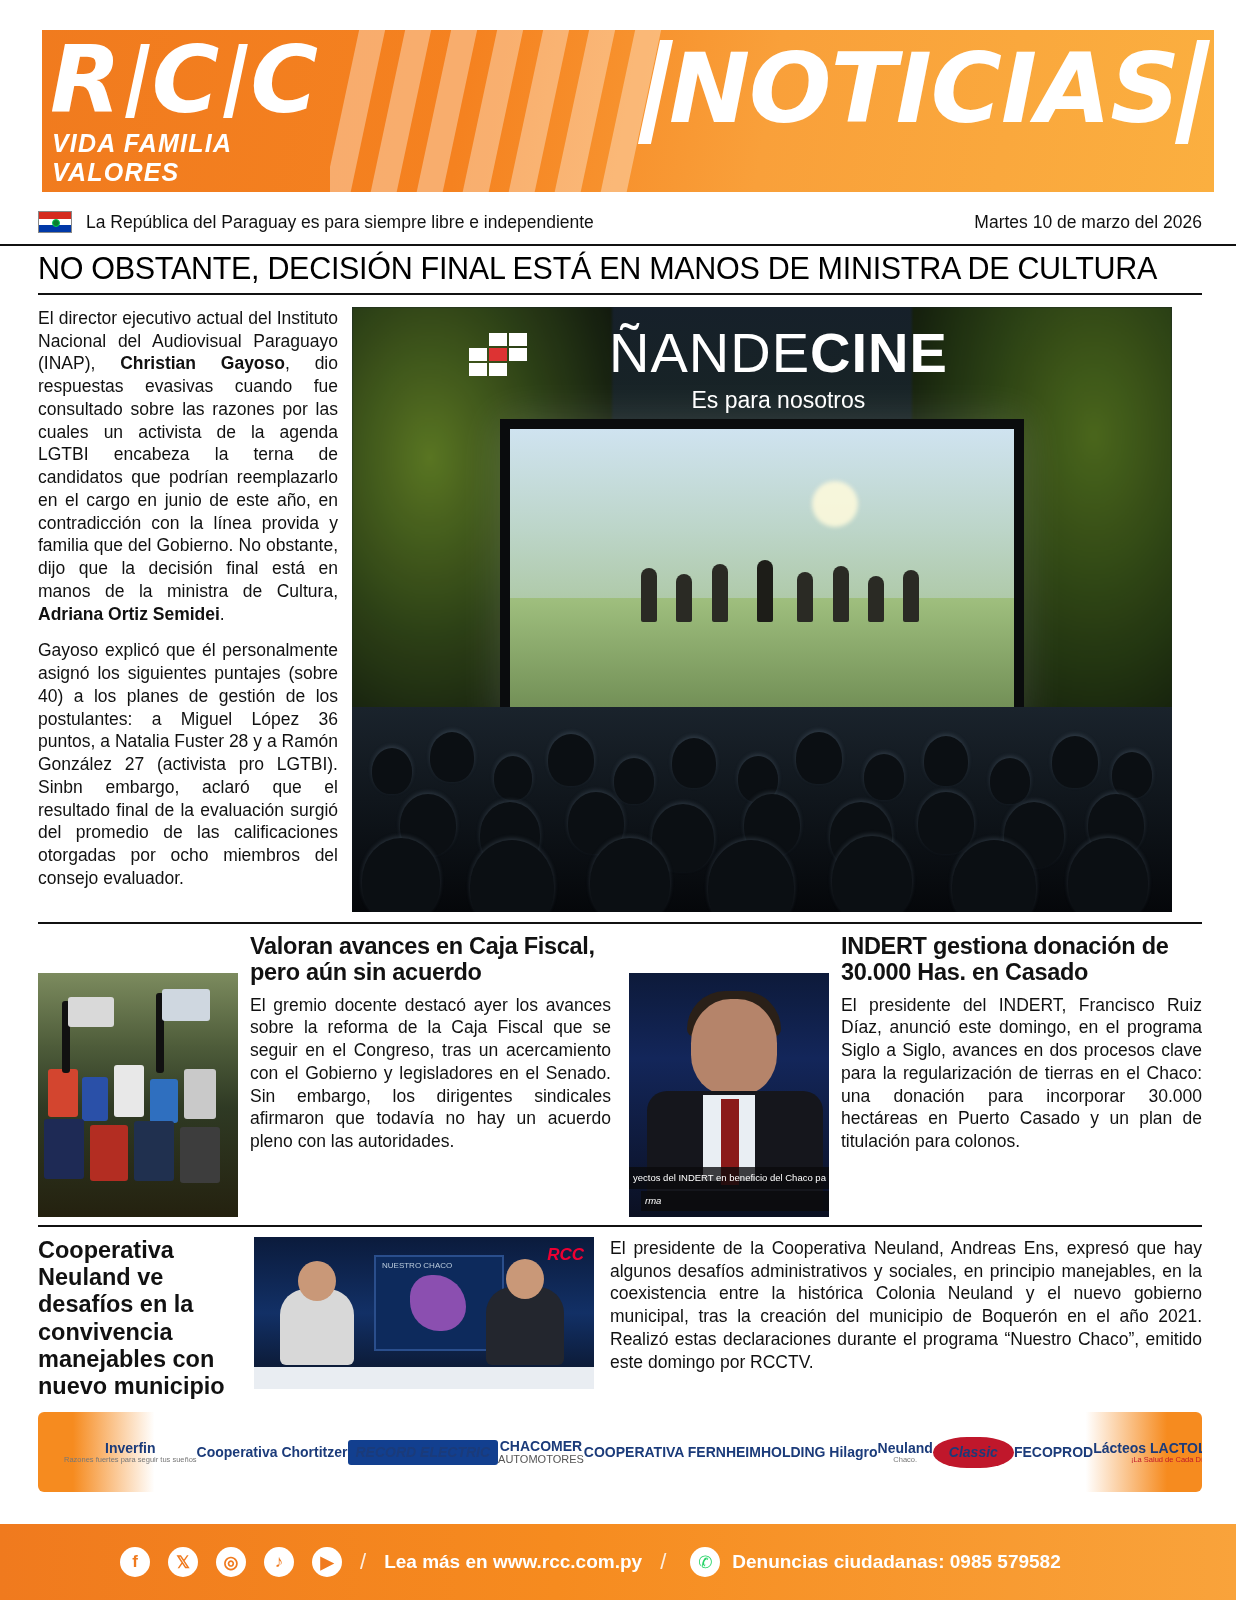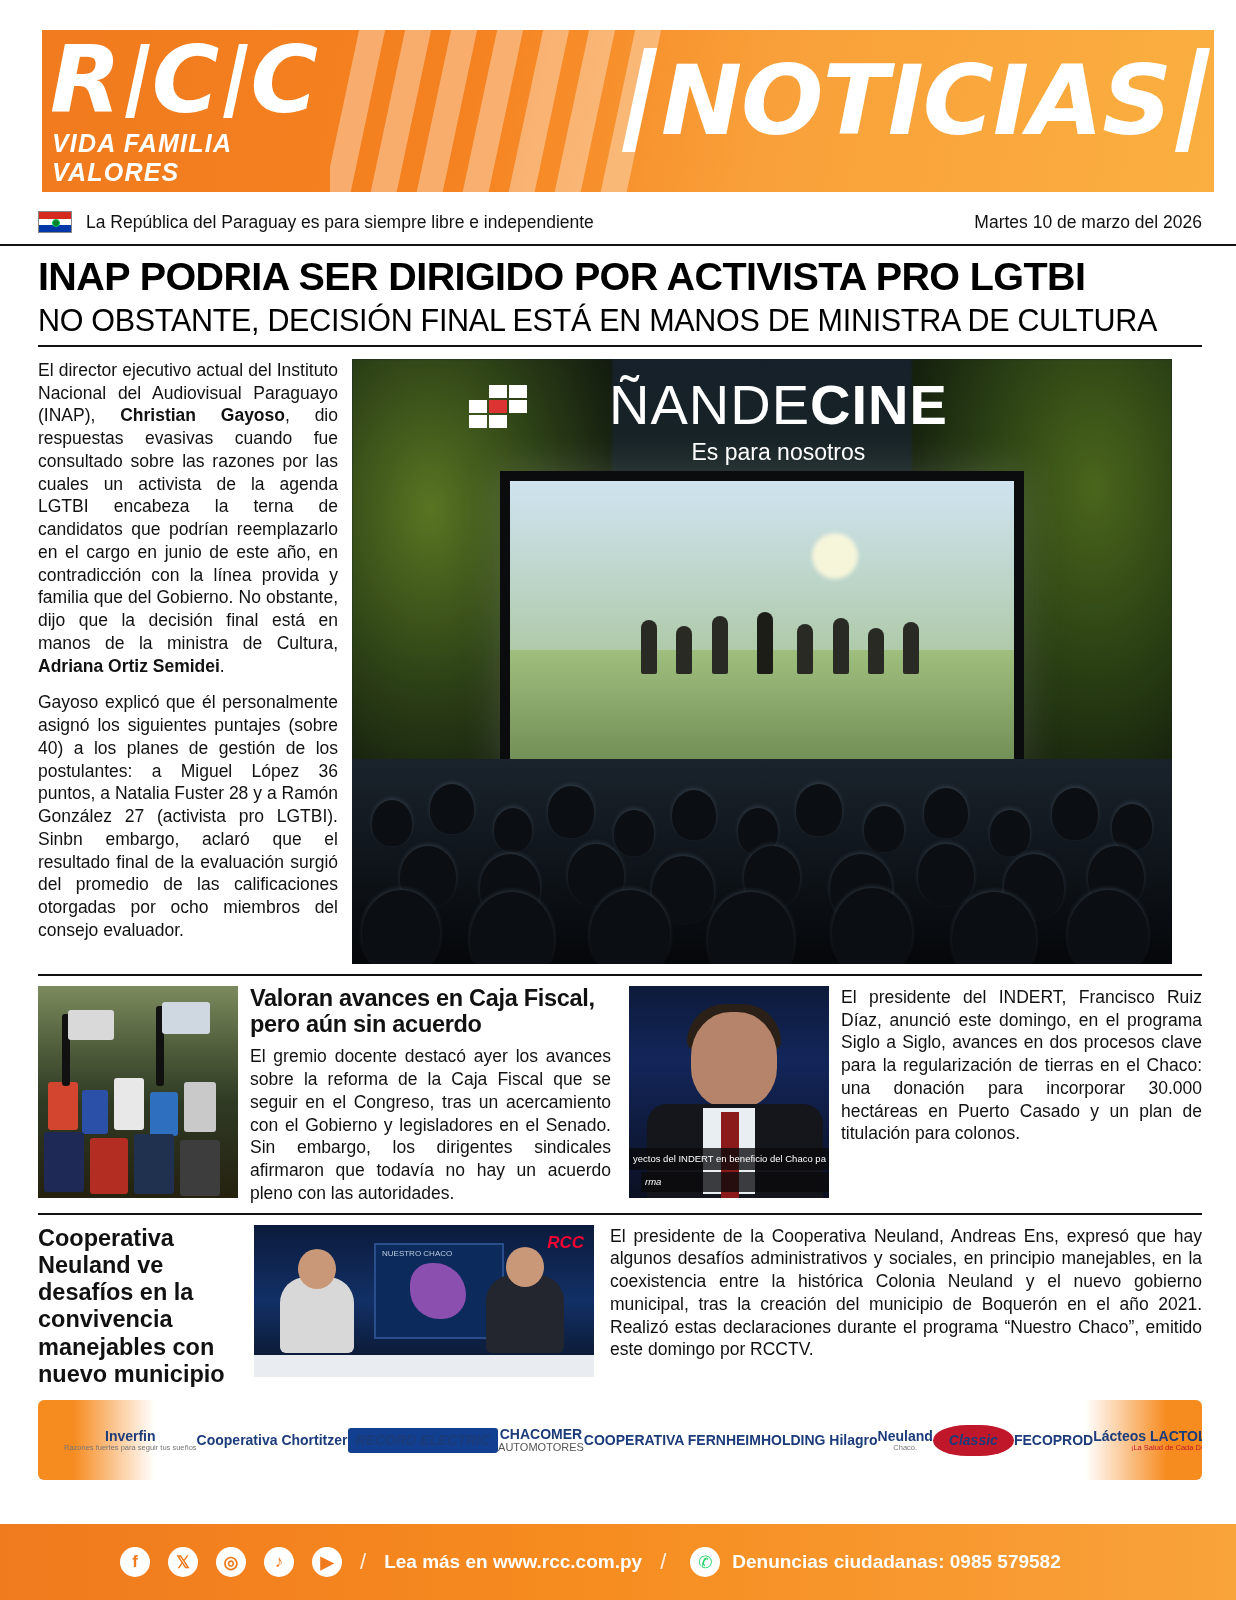--- a/index.html
+++ b/index.html
@@ -50,21 +50,21 @@
     display:inline-block; width:9px; height:74px; background:#fff;
     transform:skewX(-12deg); margin:0 10px;
   }
   .rcc-tag {
     font-family:"Liberation Sans", sans-serif;
     font-weight:bold; font-style:italic; font-size:25px; color:#ffffff;
     letter-spacing:1.2px; margin-left:10px; margin-top:2px;
   }
   .noticias-wrap {
     position:absolute; right:30px; top:40px; height:120px;
-    display:flex; align-items:center;gap:8px;
+    display:flex; 
   }
   .noticias-slash {
     display:inline-block; width:13px; height:104px; background:#fff;
     transform:skewX(-12deg); margin:0 7px;
   }
   .noticias-text {
     font-family:"DejaVu Sans", sans-serif;
     font-weight:bold; font-style:italic;
     font-size:97px; line-height:1; color:#ffffff; letter-spacing:-1px;
   }
@@ -150,21 +150,21 @@
   .cine-logo .l1 { font-size:56px; font-weight:bold; letter-spacing:1px; line-height:1; }
   .cine-logo .l1 .thin { font-weight:normal; }
   .cine-logo .l2 { font-size:23px; margin-top:6px; font-weight:normal; }
   .cine-flag { position:absolute; left:115px; top:26px; width:62px; height:44px; }
   .cine-flag i { position:absolute; width:18px; height:13px; background:#fff; }
   .rule-mid { height:2px; background:#111; margin:10px 34px 0 38px; }
 
   
   .two-col { display:flex; margin:10px 34px 0 38px; gap:18px; }
   .story { display:flex; width:576px; gap:12px; }
-  .story-img { width:200px; height:212px; flex:none; position:relative; overflow:hidden; background:#333; }
+  .story-img { width:200px; height:244px; flex:none; position:relative; overflow:hidden; background:#333;margin-top:39px; }
   .story-body { flex:1; }
   .story-title { font-weight:bold; font-size:23.5px; line-height:1.1; margin:0 0 8px 0; letter-spacing:-0.3px;}
   .story-text { font-size:17.5px; line-height:1.30; text-align:justify; }
 
   
   .p1 { background:linear-gradient(to bottom,#7c8b5e 0%, #4e5c3a 30%, #2f3a24 55%, #24210f 100%); }
   .p1 .b { position:absolute; border-radius:3px; }
   
   .p2 { background:linear-gradient(to bottom,#0d1a3a 0%, #13265a 35%, #0b1022 100%); }
   .p2 .man-head { position:absolute; left:62px; top:26px; width:86px; height:96px; border-radius:46% 46% 42% 42%; background:#b5846a; }
@@ -268,21 +268,20 @@
   </div>
 
   <div class="subbar">
     <div class="flag">
         <span class="seal"></span>
       </div>
     <div class="subbar-text">La República del Paraguay es para siempre libre e independiente</div>
     <div class="subbar-date">Martes 10 de marzo del 2026</div>
   </div>
 
-  <div class="headline">INAP PODRIA SER DIRIGIDO POR ACTIVISTA PRO LGTBI</div>
   <div class="subheadline">NO OBSTANTE, DECISIÓN FINAL ESTÁ EN MANOS DE MINISTRA DE CULTURA</div>
   <div class="rule-top"></div>
 
   <div class="lead">
     <div class="lead-col">
       <p><span>El director ejecutivo actual del Instituto Nacional del Audiovisual Paraguayo (INAP), </span><b>Christian Gayoso</b><span>, dio respuestas evasivas cuando fue consultado sobre las razones por las cuales un activista de la agenda LGTBI encabeza la terna de candidatos que podrían reemplazarlo en el cargo en junio de este año, en contradicción con la línea provida y familia que del Gobierno. No obstante, dijo que la decisión final está en manos de la ministra de Cultura, </span><b>Adriana Ortiz Semidei</b><span>.</span></p>
       <p>Gayoso explicó que él personalmente asignó los siguientes puntajes (sobre 40) a los planes de gestión de los postulantes: a Miguel López 36 puntos, a Natalia Fuster 28 y a Ramón González 27 (activista pro LGTBI). Sinbn embargo, aclaró que el resultado final de la evaluación surgió del promedio de las calificaciones otorgadas por ocho miembros del consejo evaluador.</p>
     </div>
 
     <div class="lead-photo">
@@ -386,20 +385,21 @@
         <div class="shirt"></div>
         <div class="tie"></div>
         <div class="ticker">
             <span class="tk-text">yectos del INDERT en beneficio del Chaco pa</span>
           </div>
         <div class="ticker2">
             <span class="tk-text" style="line-height:20px;">rma</span>
           </div>
       </div>
       <div class="story-body">
+        <div class="story-title">INDERT gestiona donación de 30.000 Has. en Casado</div>
         <div class="story-text">El presidente del INDERT, Francisco Ruiz Díaz, anunció este domingo, en el programa Siglo a Siglo, avances en dos procesos clave para la regularización de tierras en el Chaco: una donación para incorporar 30.000 hectáreas en Puerto Casado y un plan de titulación para colonos.</div>
       </div>
     </div>
   </div>
 
   <div class="rule-mid2"></div>
 
   <div class="three">
     <div class="three-title">Cooperativa Neuland ve desafíos en la convivencia manejables con nuevo municipio</div>
     <div class="three-img">

